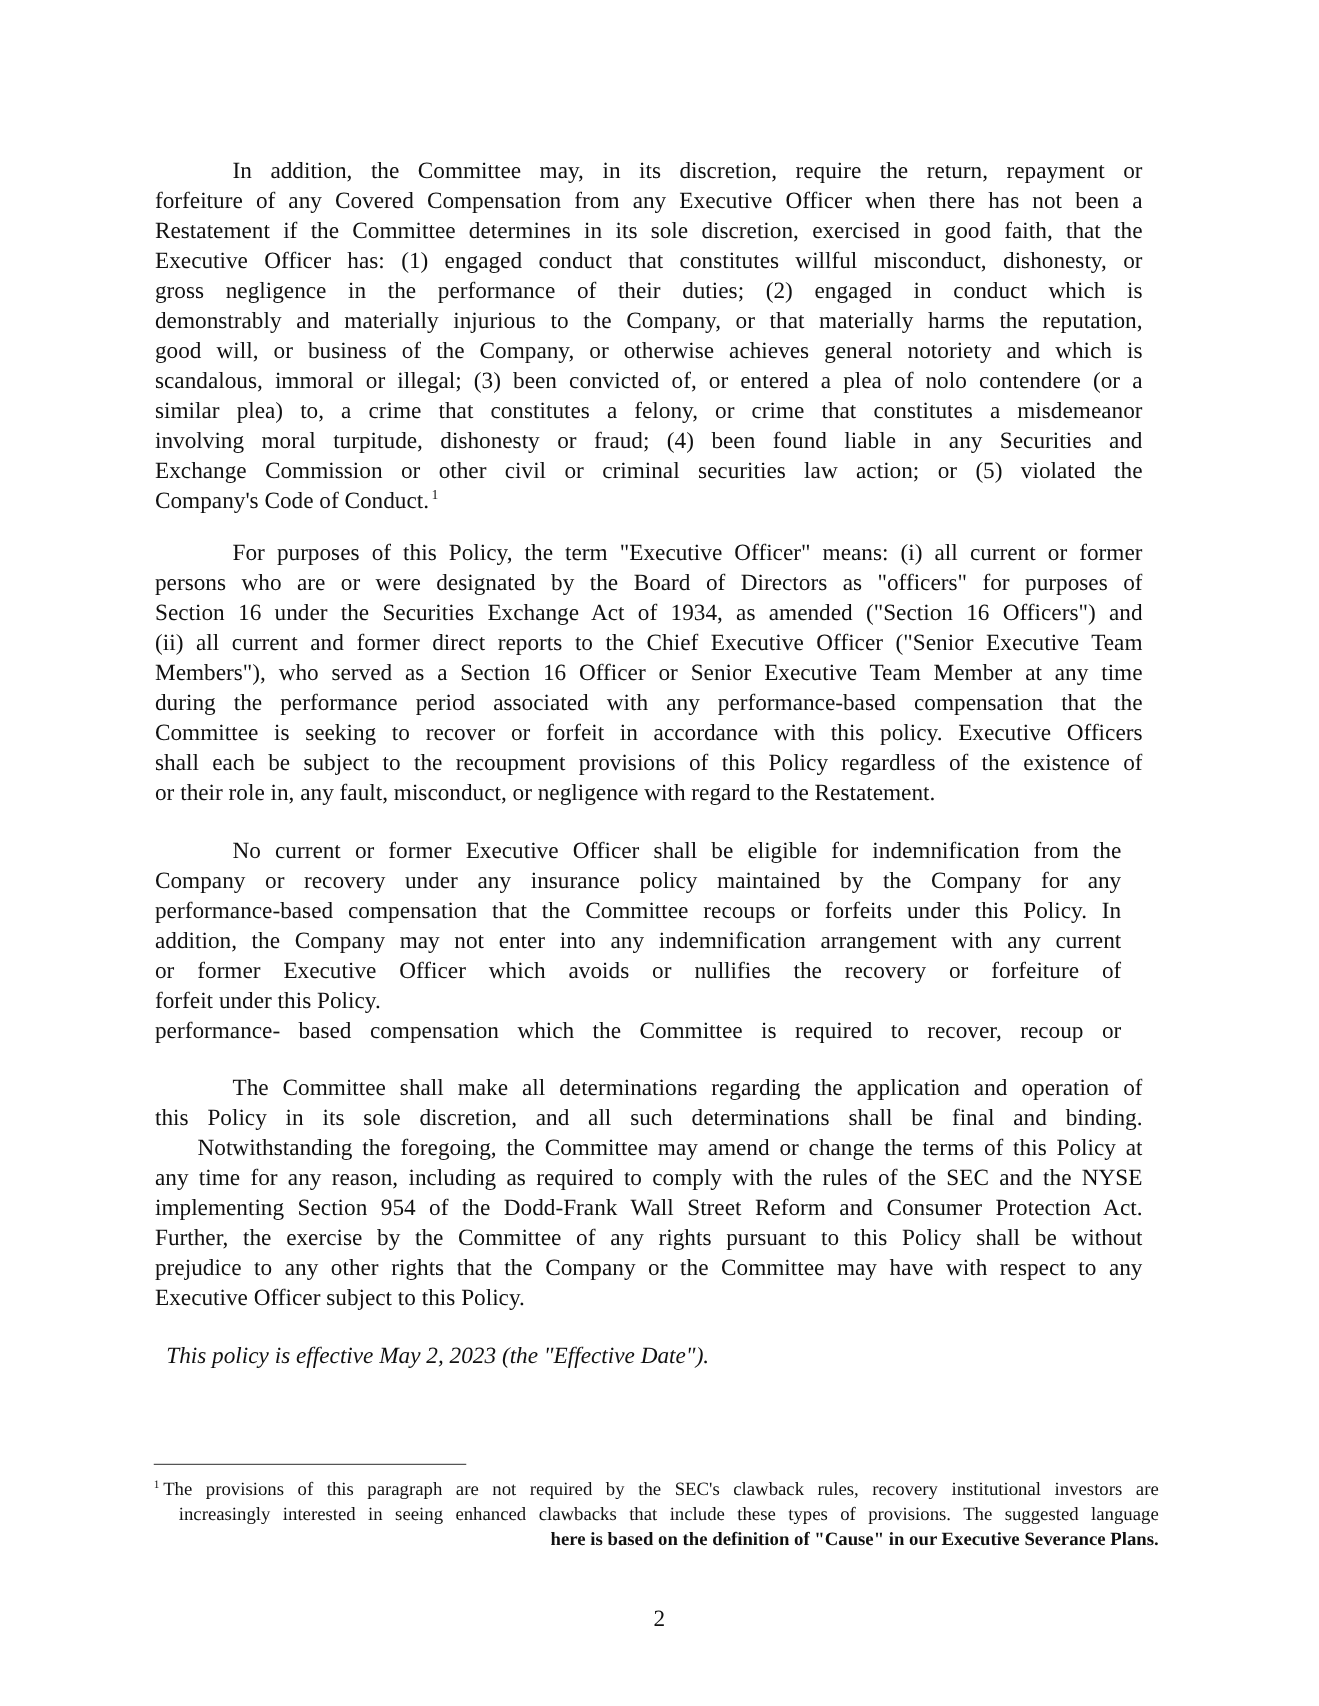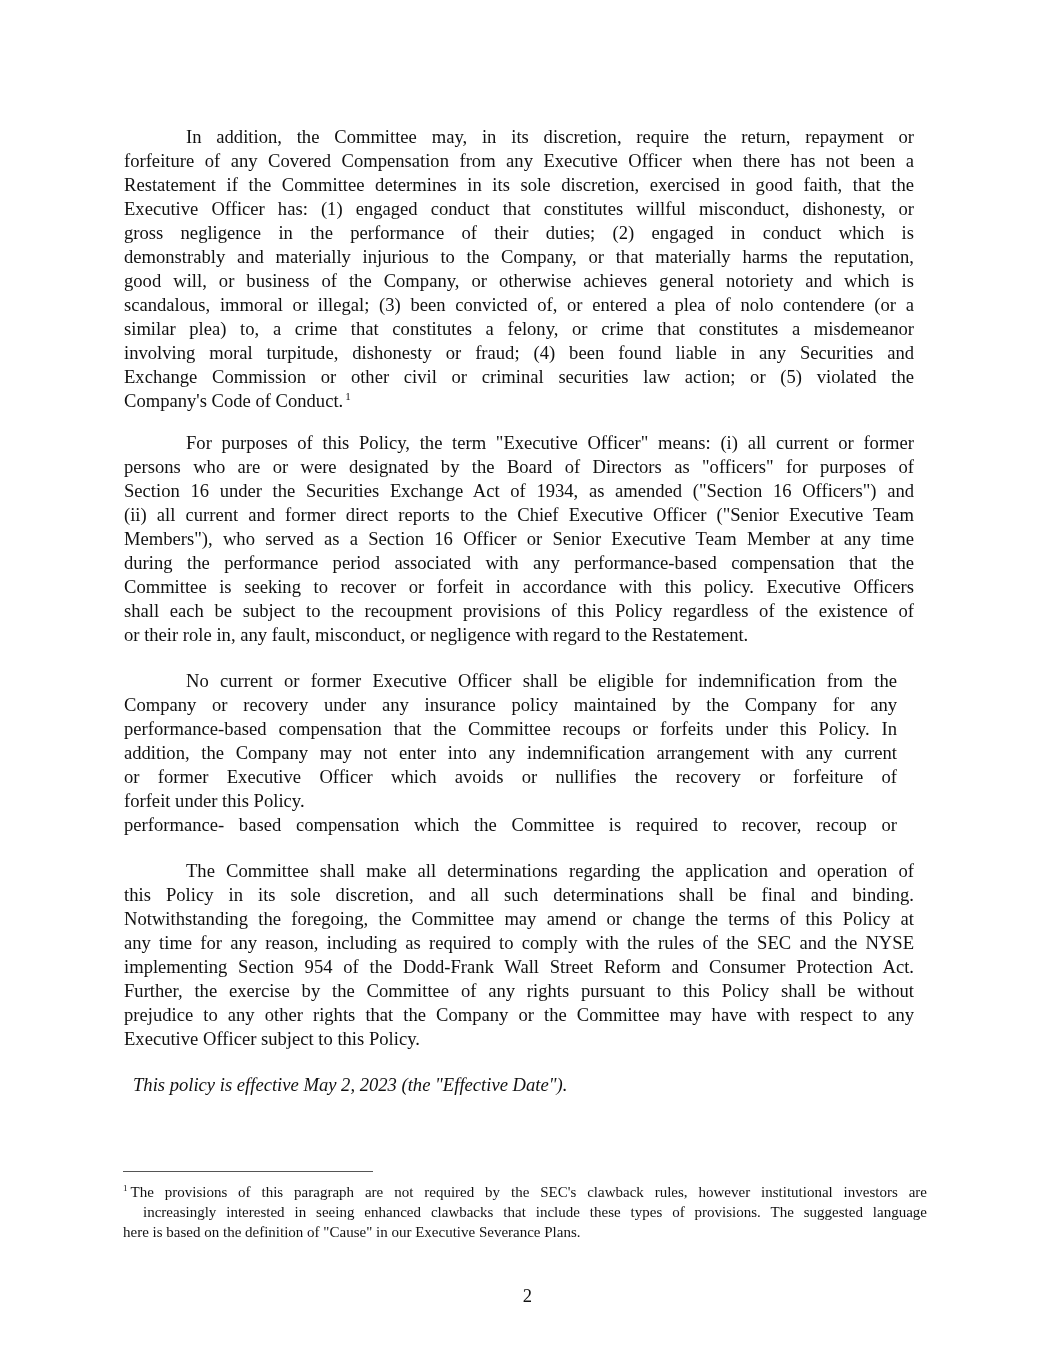--- a/index.html
+++ b/index.html
@@ -56,31 +56,31 @@
       <span class="line jl" style="white-space: normal; text-align: justify;">Company or recovery under any insurance policy maintained by the Company for any</span>
       <span class="line jl" style="white-space: normal; text-align: justify;">performance-based compensation that the Committee recoups or forfeits under this Policy.  In</span>
       <span class="line jl" style="white-space: normal; text-align: justify;">addition, the Company may not enter into any indemnification arrangement with any current</span>
       <span class="line jl" style="white-space: normal; text-align: justify;">or former Executive Officer which avoids or nullifies the recovery or forfeiture of</span>
       <span class="line jl last" style="white-space: normal; text-align: left;">forfeit under this Policy.</span>
       <span class="line jl" style="white-space: normal; text-align: justify;">performance- based compensation which the Committee is required to recover, recoup or</span>
     </div>
   <div class="para" id="p3" style="top:859px;">
       <span class="line jl indent" style="white-space: normal; text-align: justify;">The Committee shall make all determinations regarding the application and operation of</span>
       <span class="line jl" style="white-space: normal; text-align: justify;">this Policy in its sole discretion, and all such determinations shall be final and binding.</span>
-      <span class="line jl" style="white-space: normal; text-align: justify;">Notwithstanding the foregoing, the Committee may amend or change the terms of this Policy at</span>
+      <span class="line jl" style="white-space: normal; text-align: justify; margin-left: 34px;">Notwithstanding the foregoing, the Committee may amend or change the terms of this Policy at</span>
       <span class="line jl" style="white-space: normal; text-align: justify;">any time for any reason, including as required to comply with the rules of the SEC and the NYSE</span>
       <span class="line jl" style="white-space: normal; text-align: justify;">implementing Section 954 of the Dodd-Frank Wall Street Reform and Consumer Protection Act.</span>
       <span class="line jl" style="white-space: normal; text-align: justify;">Further, the exercise by the Committee of any rights pursuant to this Policy shall be without</span>
       <span class="line jl" style="white-space: normal; text-align: justify;">prejudice to any other rights that the Company or the Committee may have with respect to any</span>
       <span class="line jl last" style="white-space: normal; text-align: left;">Executive Officer subject to this Policy.</span>
     </div>
 
   <div class="effective">This policy is effective May 2, 2023 (the "Effective Date").</div>
 
   <div class="fn-rule"></div>
   <div class="footnote" id="footnote">
-      <span class="fl jl" style="height: 20px; white-space: normal; text-align: justify;"><sup>1</sup><span>The provisions of this paragraph are not required by the SEC's clawback rules, however institutional investors are</span></span>
+      <span class="fl jl" style="height: 20px; white-space: normal; text-align: justify;"><sup>1</sup><span>The provisions of this paragraph are not required by the SEC's clawback rules, recovery institutional investors are</span></span>
       <span class="fl jl" style="height: 20px; white-space: normal; text-align: justify; margin-left: 20px;"><span>increasingly interested in seeing enhanced clawbacks that include these types of provisions. The suggested language</span></span>
-      <span class="fl jl last" style="height: 20px; white-space: normal; text-align: left;"><span>here is based on the definition of "Cause" in our Executive Severance Plans.</span></span>
+      <span class="fl jl last" style="height: 20px; white-space: normal; text-align: right; font-weight: bold;"><span>here is based on the definition of "Cause" in our Executive Severance Plans.</span></span>
     </div>
 
   <div class="page-number">2</div>
 </div>
 
 </body></html>

